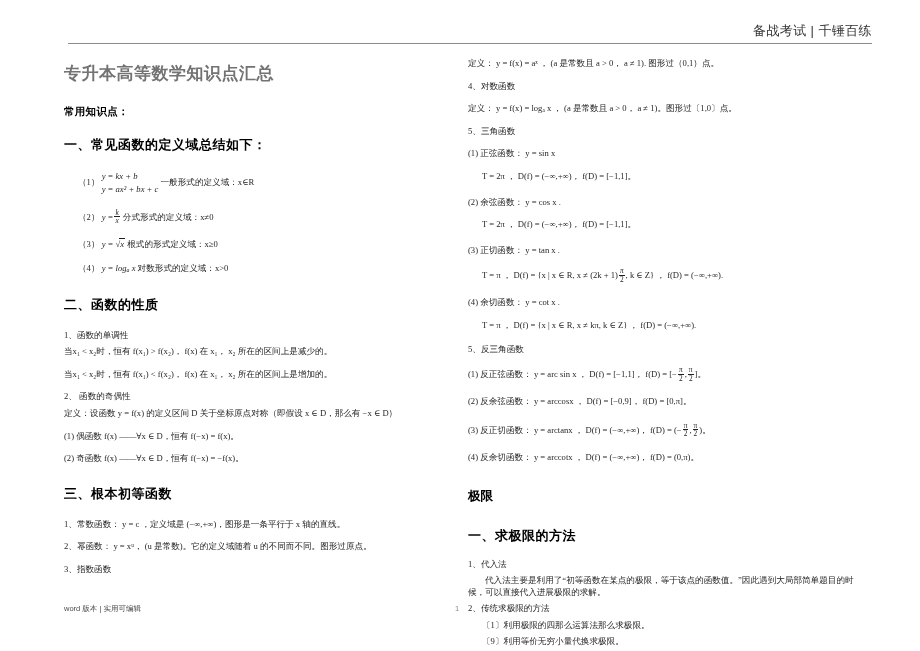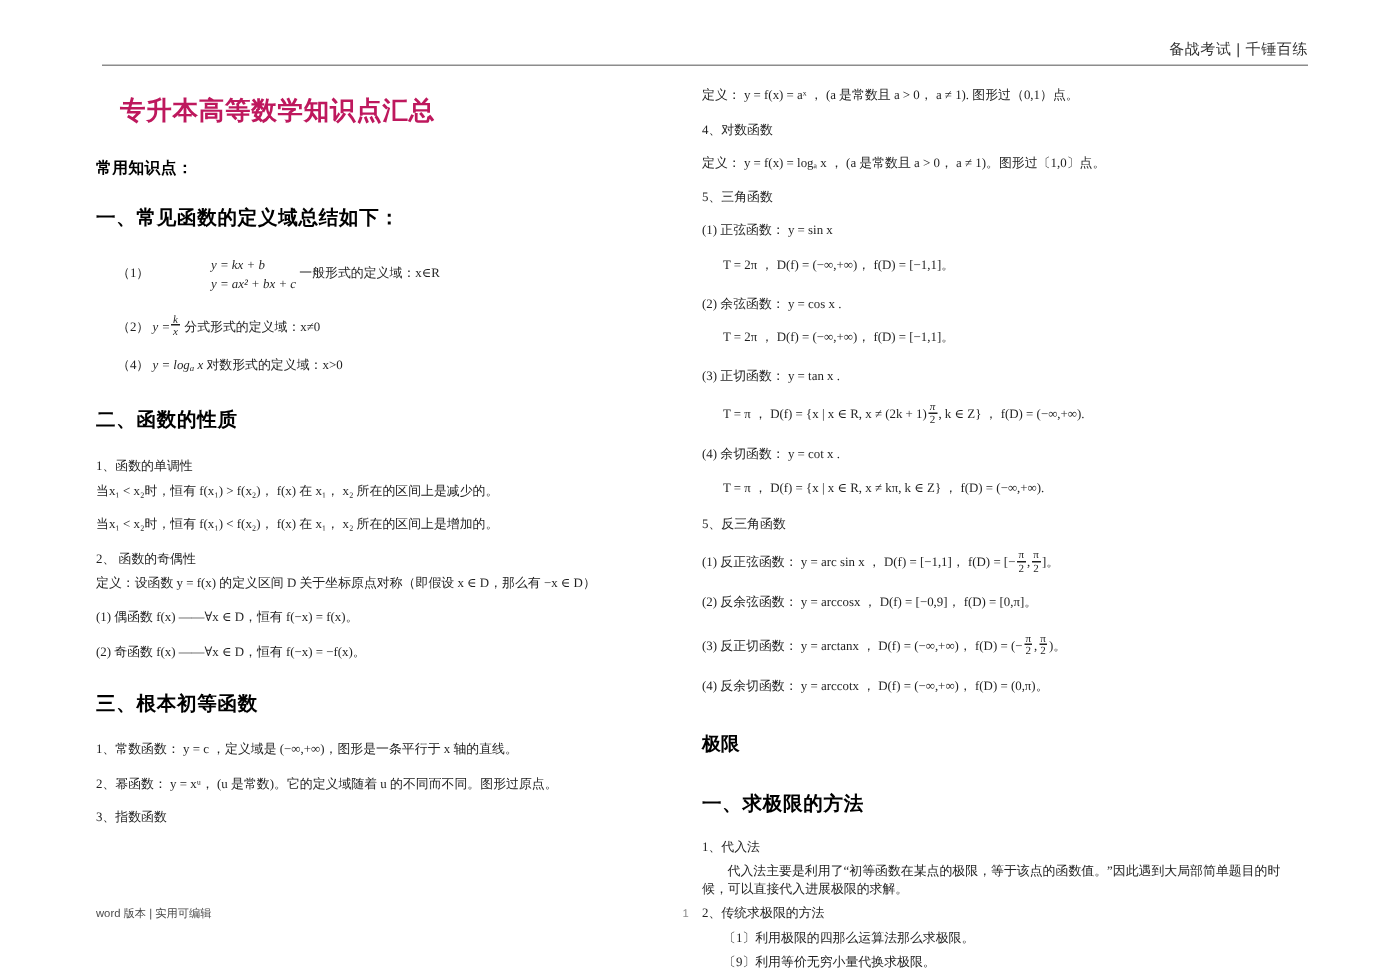--- a/index.html
+++ b/index.html
@@ -23,43 +23,43 @@
     top: 18px;
     width: 804px;
     height: 26px;
     border-bottom: 1.5px solid #8c8c8c;
     box-sizing: border-box;
   }
   .page-header .hdr-text {
     position: absolute;
     right: 0;
     bottom: 3px;
-    font-size: 10px;
+    font-size: 13px;
     color: #333;
     letter-spacing: 0.4px;
     white-space: nowrap;
     font-family: "Liberation Sans", "DejaVu Sans", sans-serif;
   }
 
   
   .col {
     position: absolute;
     top: 58px;
     width: 395px;
   }
   .col-left  { left: 64px; }
   .col-right { left: 468px; }
 
   
   .doc-title {
     font-family: "Liberation Sans", "DejaVu Sans", sans-serif;
     font-size: 17px;
     font-weight: bold;
-    color: #be185d;
-    margin: 4px 0 20px 16px;
+    color: #737373;
+    margin: 4px 0 20px 0;
     letter-spacing: 0.5px;
   }
   .h-bold {
     font-family: "Liberation Sans", "DejaVu Sans", sans-serif;
     font-size: 10.5px;
     font-weight: bold;
     color: #000;
     margin: 0 0 17px 0;
     letter-spacing: 0.3px;
   }
@@ -114,21 +114,20 @@
     padding: 0 1px;
     margin-left: -1px;
   }
 
   
   .stack {
     display: inline-block;
     vertical-align: middle;
     text-align: left;
     line-height: 1.5;
-    margin-left: 39px;
   }
 
   
   .page-footer {
     position: absolute;
     left: 64px;
     top: 604px;
     width: 808px;
     height: 16px;
   }
@@ -173,20 +172,26 @@
     </span>
     <span>一般形式的定义域：x∈R</span>
   </div>
 
   <div class="line indent" style="margin-bottom:13px;">
     <span>（2）</span>
     <span class="mi">y =</span><span class="frac"><span class="num mi">k</span><span class="den mi">x</span></span>
     <span>分式形式的定义域：x≠0</span>
   </div>
 
+  <div class="line indent" style="margin-bottom:13px;">
+    <span>（3）</span>
+    <span class="mi">y =</span>
+    <span>√</span><span class="sqrt mi">x</span>
+    <span>根式的形式定义域：x≥0</span>
+  </div>
 
   <div class="line indent" style="margin-bottom:20px;">
     <span>（4）</span>
     <span class="mi">y = log</span><sub class="mi">a</sub> <span class="mi">x</span>
     <span>对数形式的定义域：x&gt;0</span>
   </div>
 
   <div class="h-section">二、函数的性质</div>
 
   <div class="line sub">1、函数的单调性</div>

